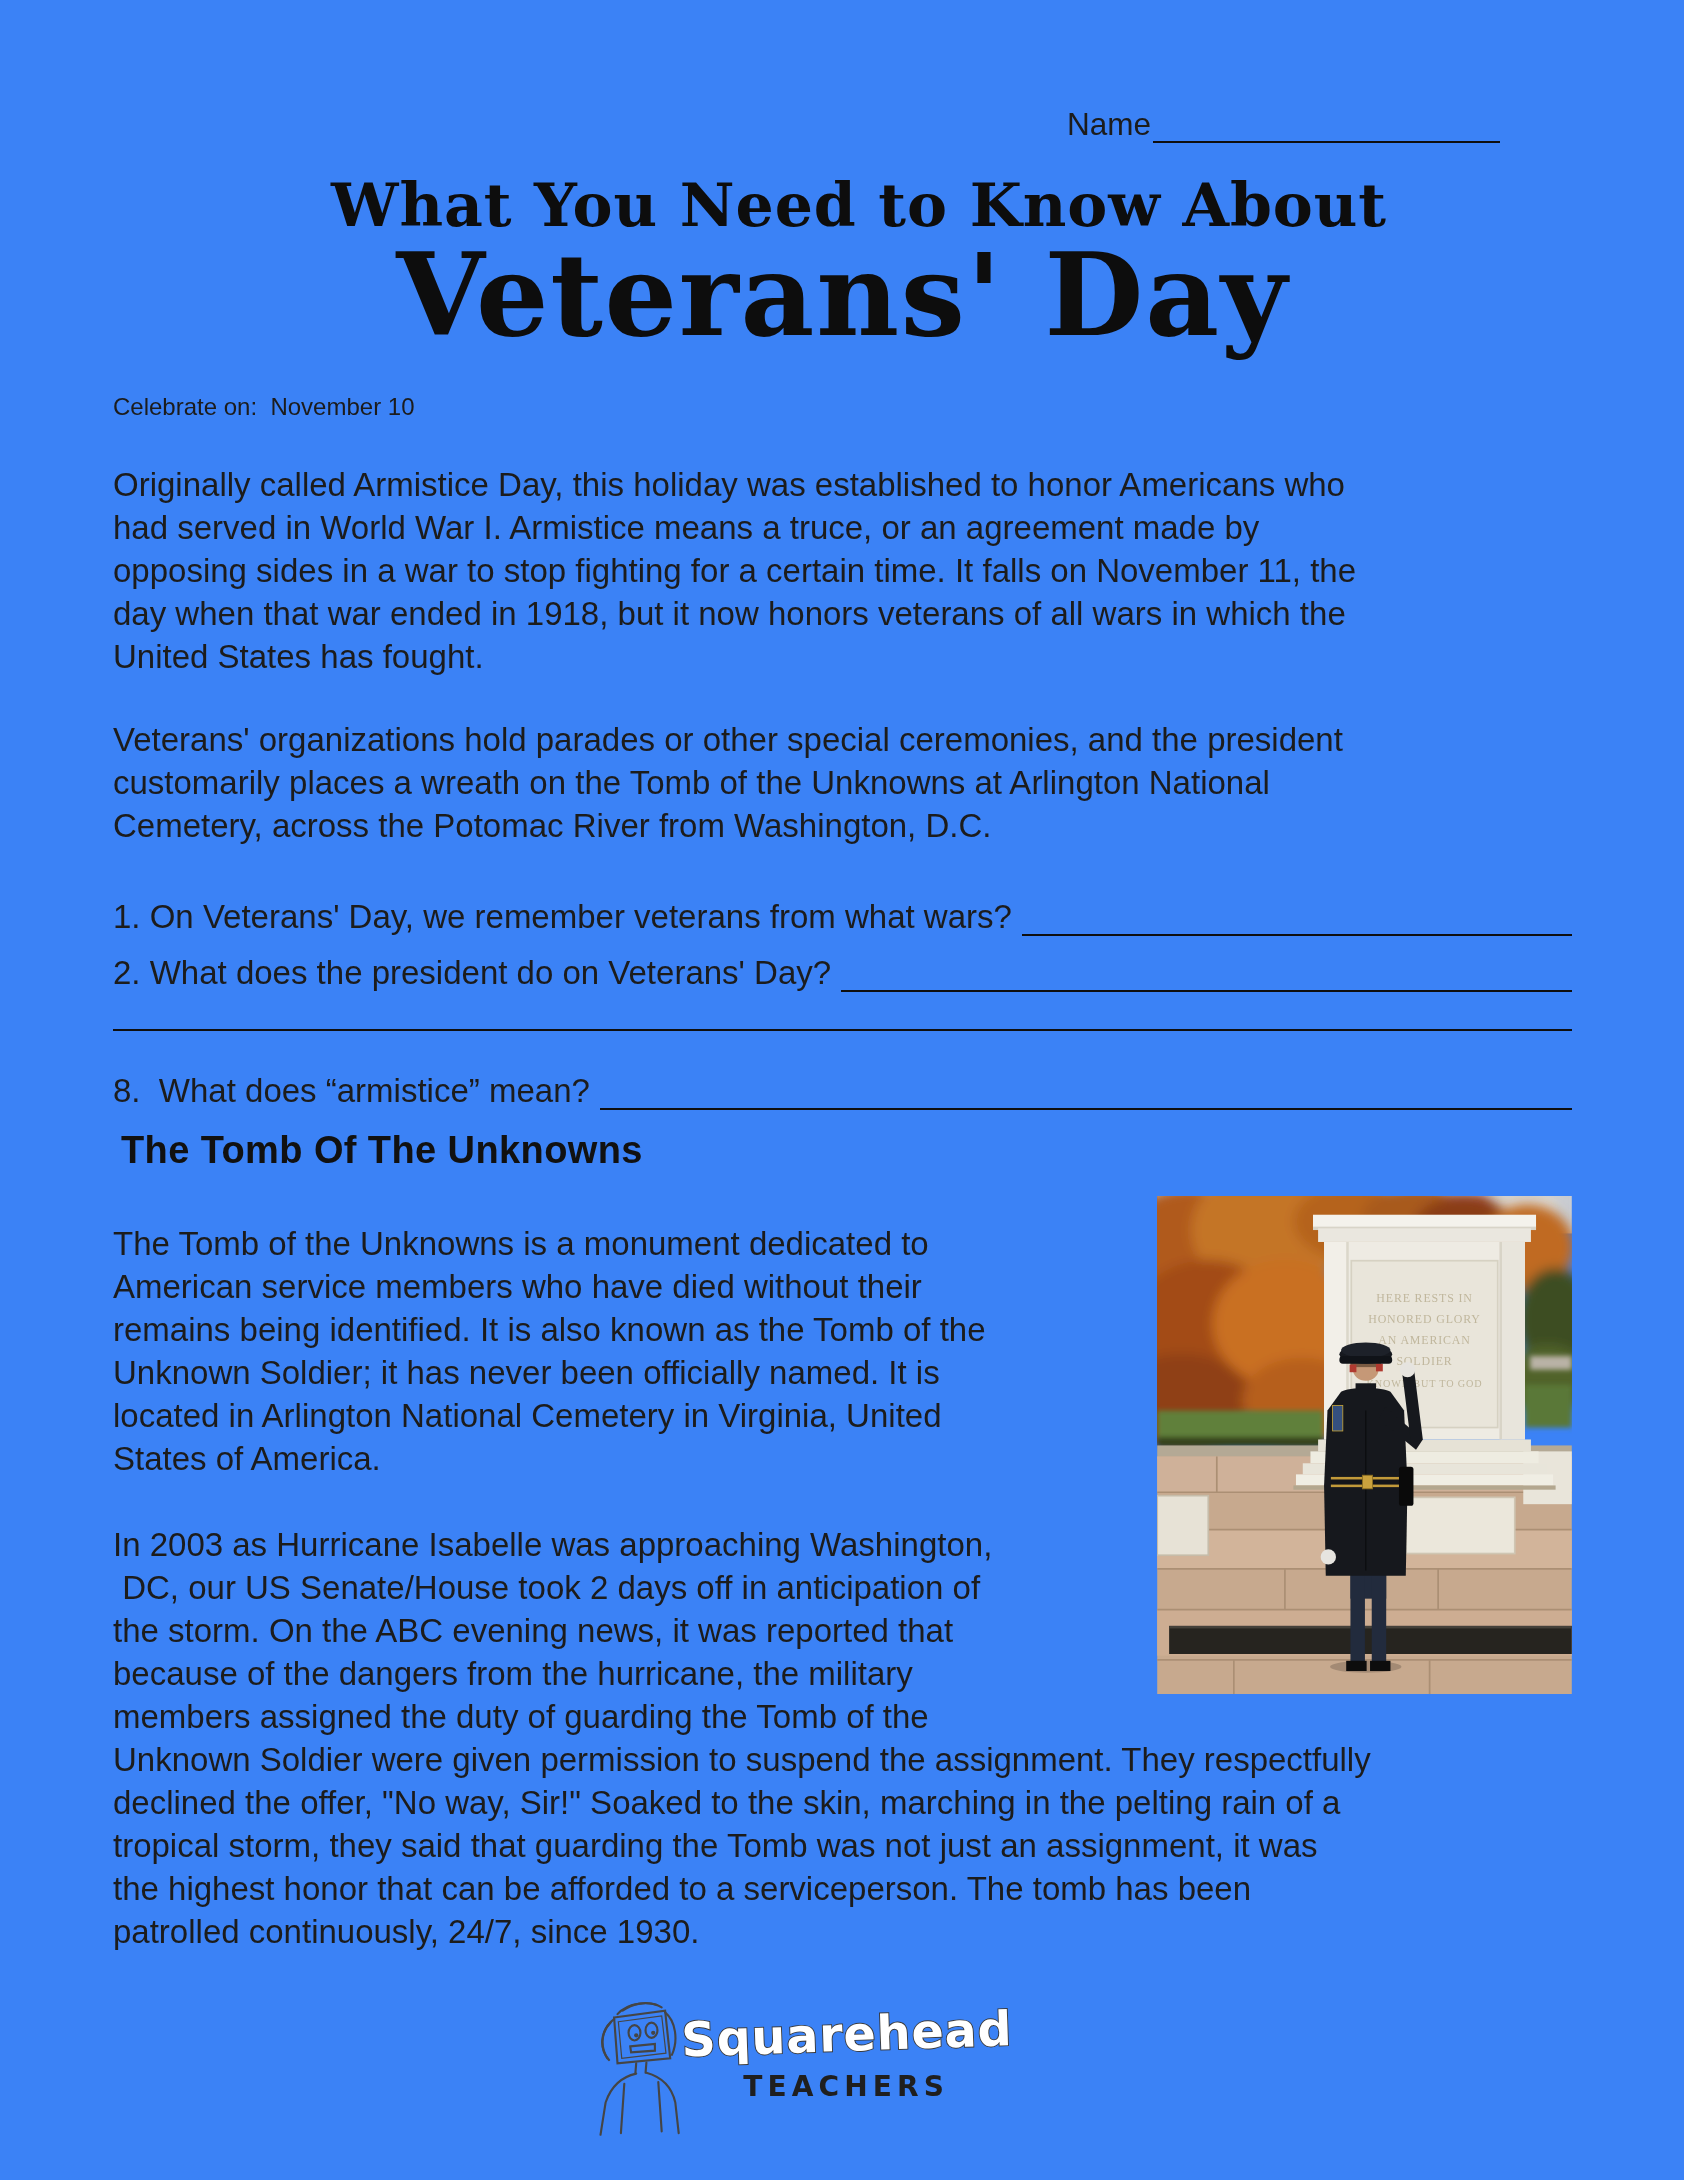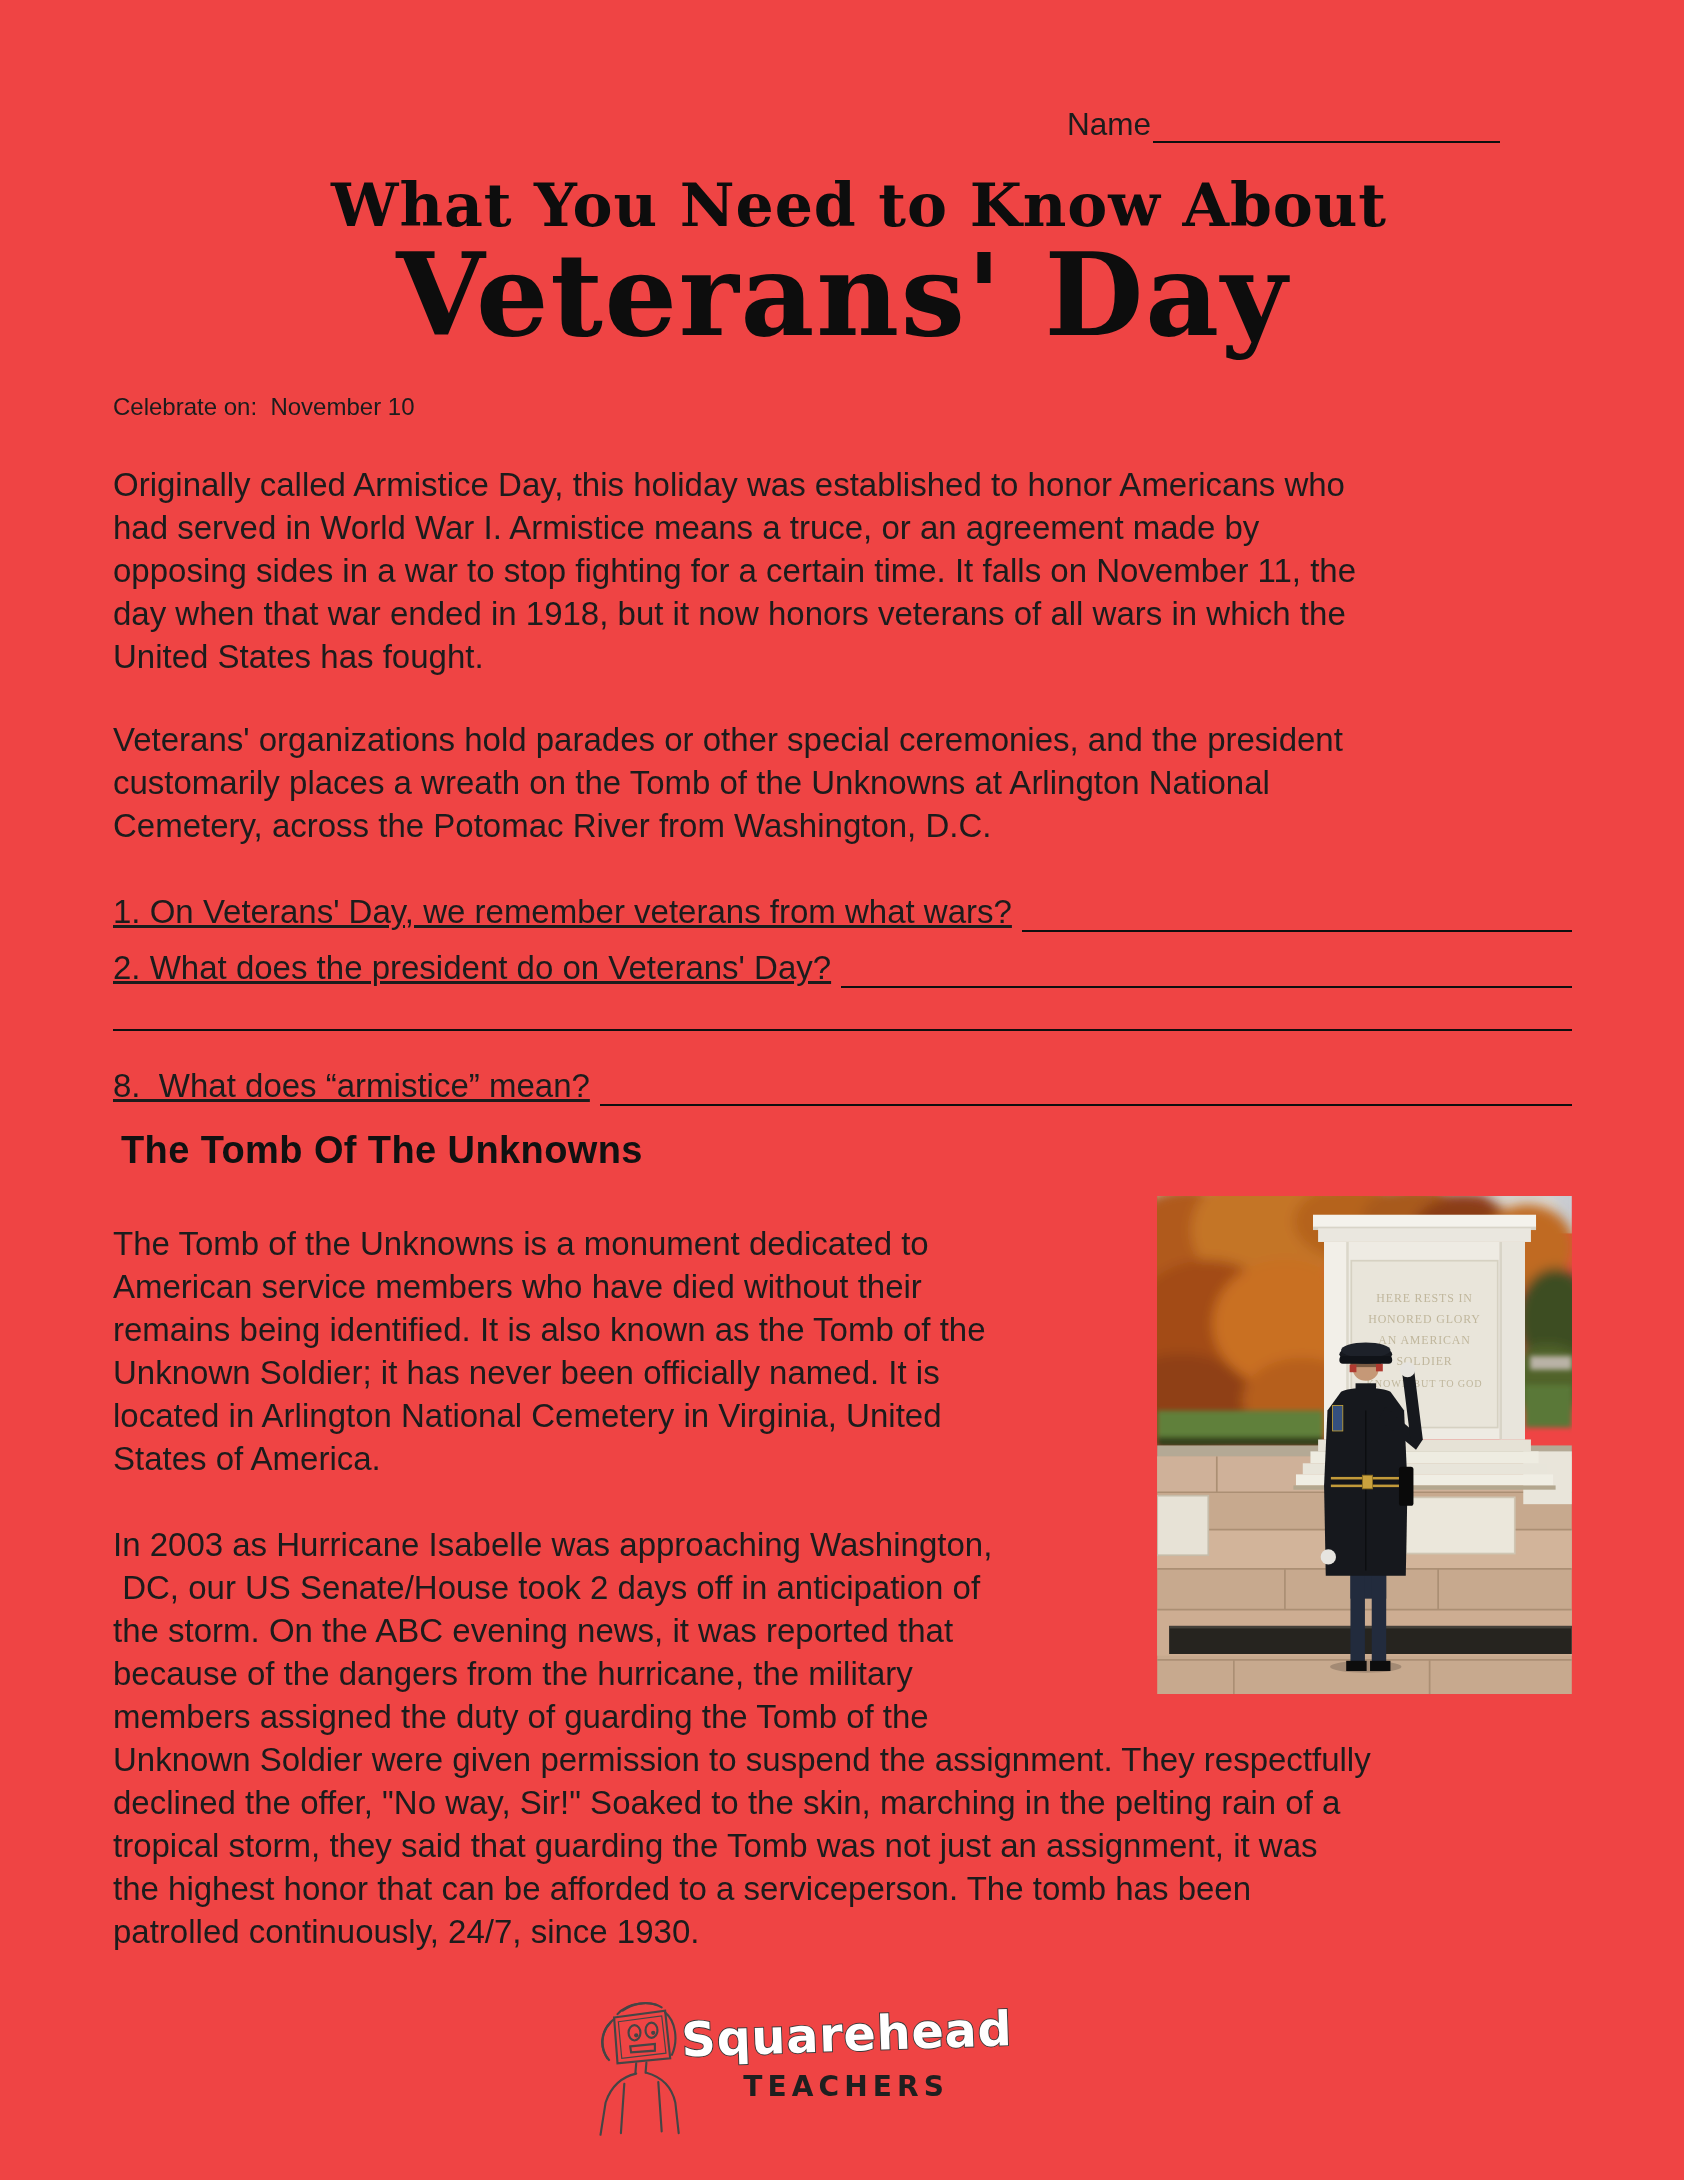--- a/index.html
+++ b/index.html
@@ -1,41 +1,41 @@
 <!DOCTYPE html>
 <html style="font-size:13.6px"><head>
 <meta charset="utf-8">
 <style>
   html,body{margin:0;padding:0;background:#ffffff;}
   body{
     width:1685px;height:2181px;position:relative;
     font-family:"Liberation Sans", sans-serif;color:#1c1c1c;
     overflow:hidden;
   }
-  .page{position:absolute;inset:0;background:#ef4444;}
+  .page{position:absolute;inset:0;background:#3b82f6;}
 
   
   .name-row{position:absolute;top:106px;left:1067px;width:433px;display:flex;align-items:flex-end;font-size:31.5px;}
   .name-line{flex:1;border-bottom:2.6px solid #0f0f0f;margin-left:1.7px;height:34px;}
 
   
   .title-block{position:absolute;top:172px;left:0;width:100%;text-align:center;
     font-family:"DejaVu Serif", serif;font-weight:700;color:#0d0d0d;}
   .title-line1{font-size:60px;line-height:66px;letter-spacing:0.9px;padding-left:33px;}
   .title-line2{font-size:114px;line-height:111px;margin-top:1.7px;letter-spacing:1.7px;}
 
   
   .para{position:absolute;left:113px;width:1459px;font-size:33px;line-height:43px;white-space:pre-wrap;}
   .celebrate{position:absolute;top:393px;left:113px;font-size:24px;white-space:pre;}
   .para1{top:463px;}
   .para2{top:718px;}
 
   
   .questions{position:absolute;top:893px;left:113px;width:1459px;font-size:33px;}
-  .q-row{display:flex;align-items:flex-start;height:43px;text-decoration:underline;}
+  .q-row{display:flex;align-items:flex-end;height:43px;}
   .q-text{white-space:pre;}
   .q-blank{flex:1;border-bottom:2.6px solid #0f0f0f;margin-left:10.2px;height:37px;}
   .q-row.q2{margin-top:12.8px;}
   .q-cont-line{height:37px;border-bottom:2.6px solid #0f0f0f;}
   .q-row.q3{margin-top:36px;}
 
   
   .section-heading{position:absolute;top:1129px;left:113px;font-size:38px;font-weight:700;letter-spacing:0.4px;color:#111;margin-left:8px;}
   .tomb-section{position:absolute;top:1196px;left:113px;width:1459px;}
   .photo{float:right;width:415px;height:498px;margin-bottom:13.6px;}

